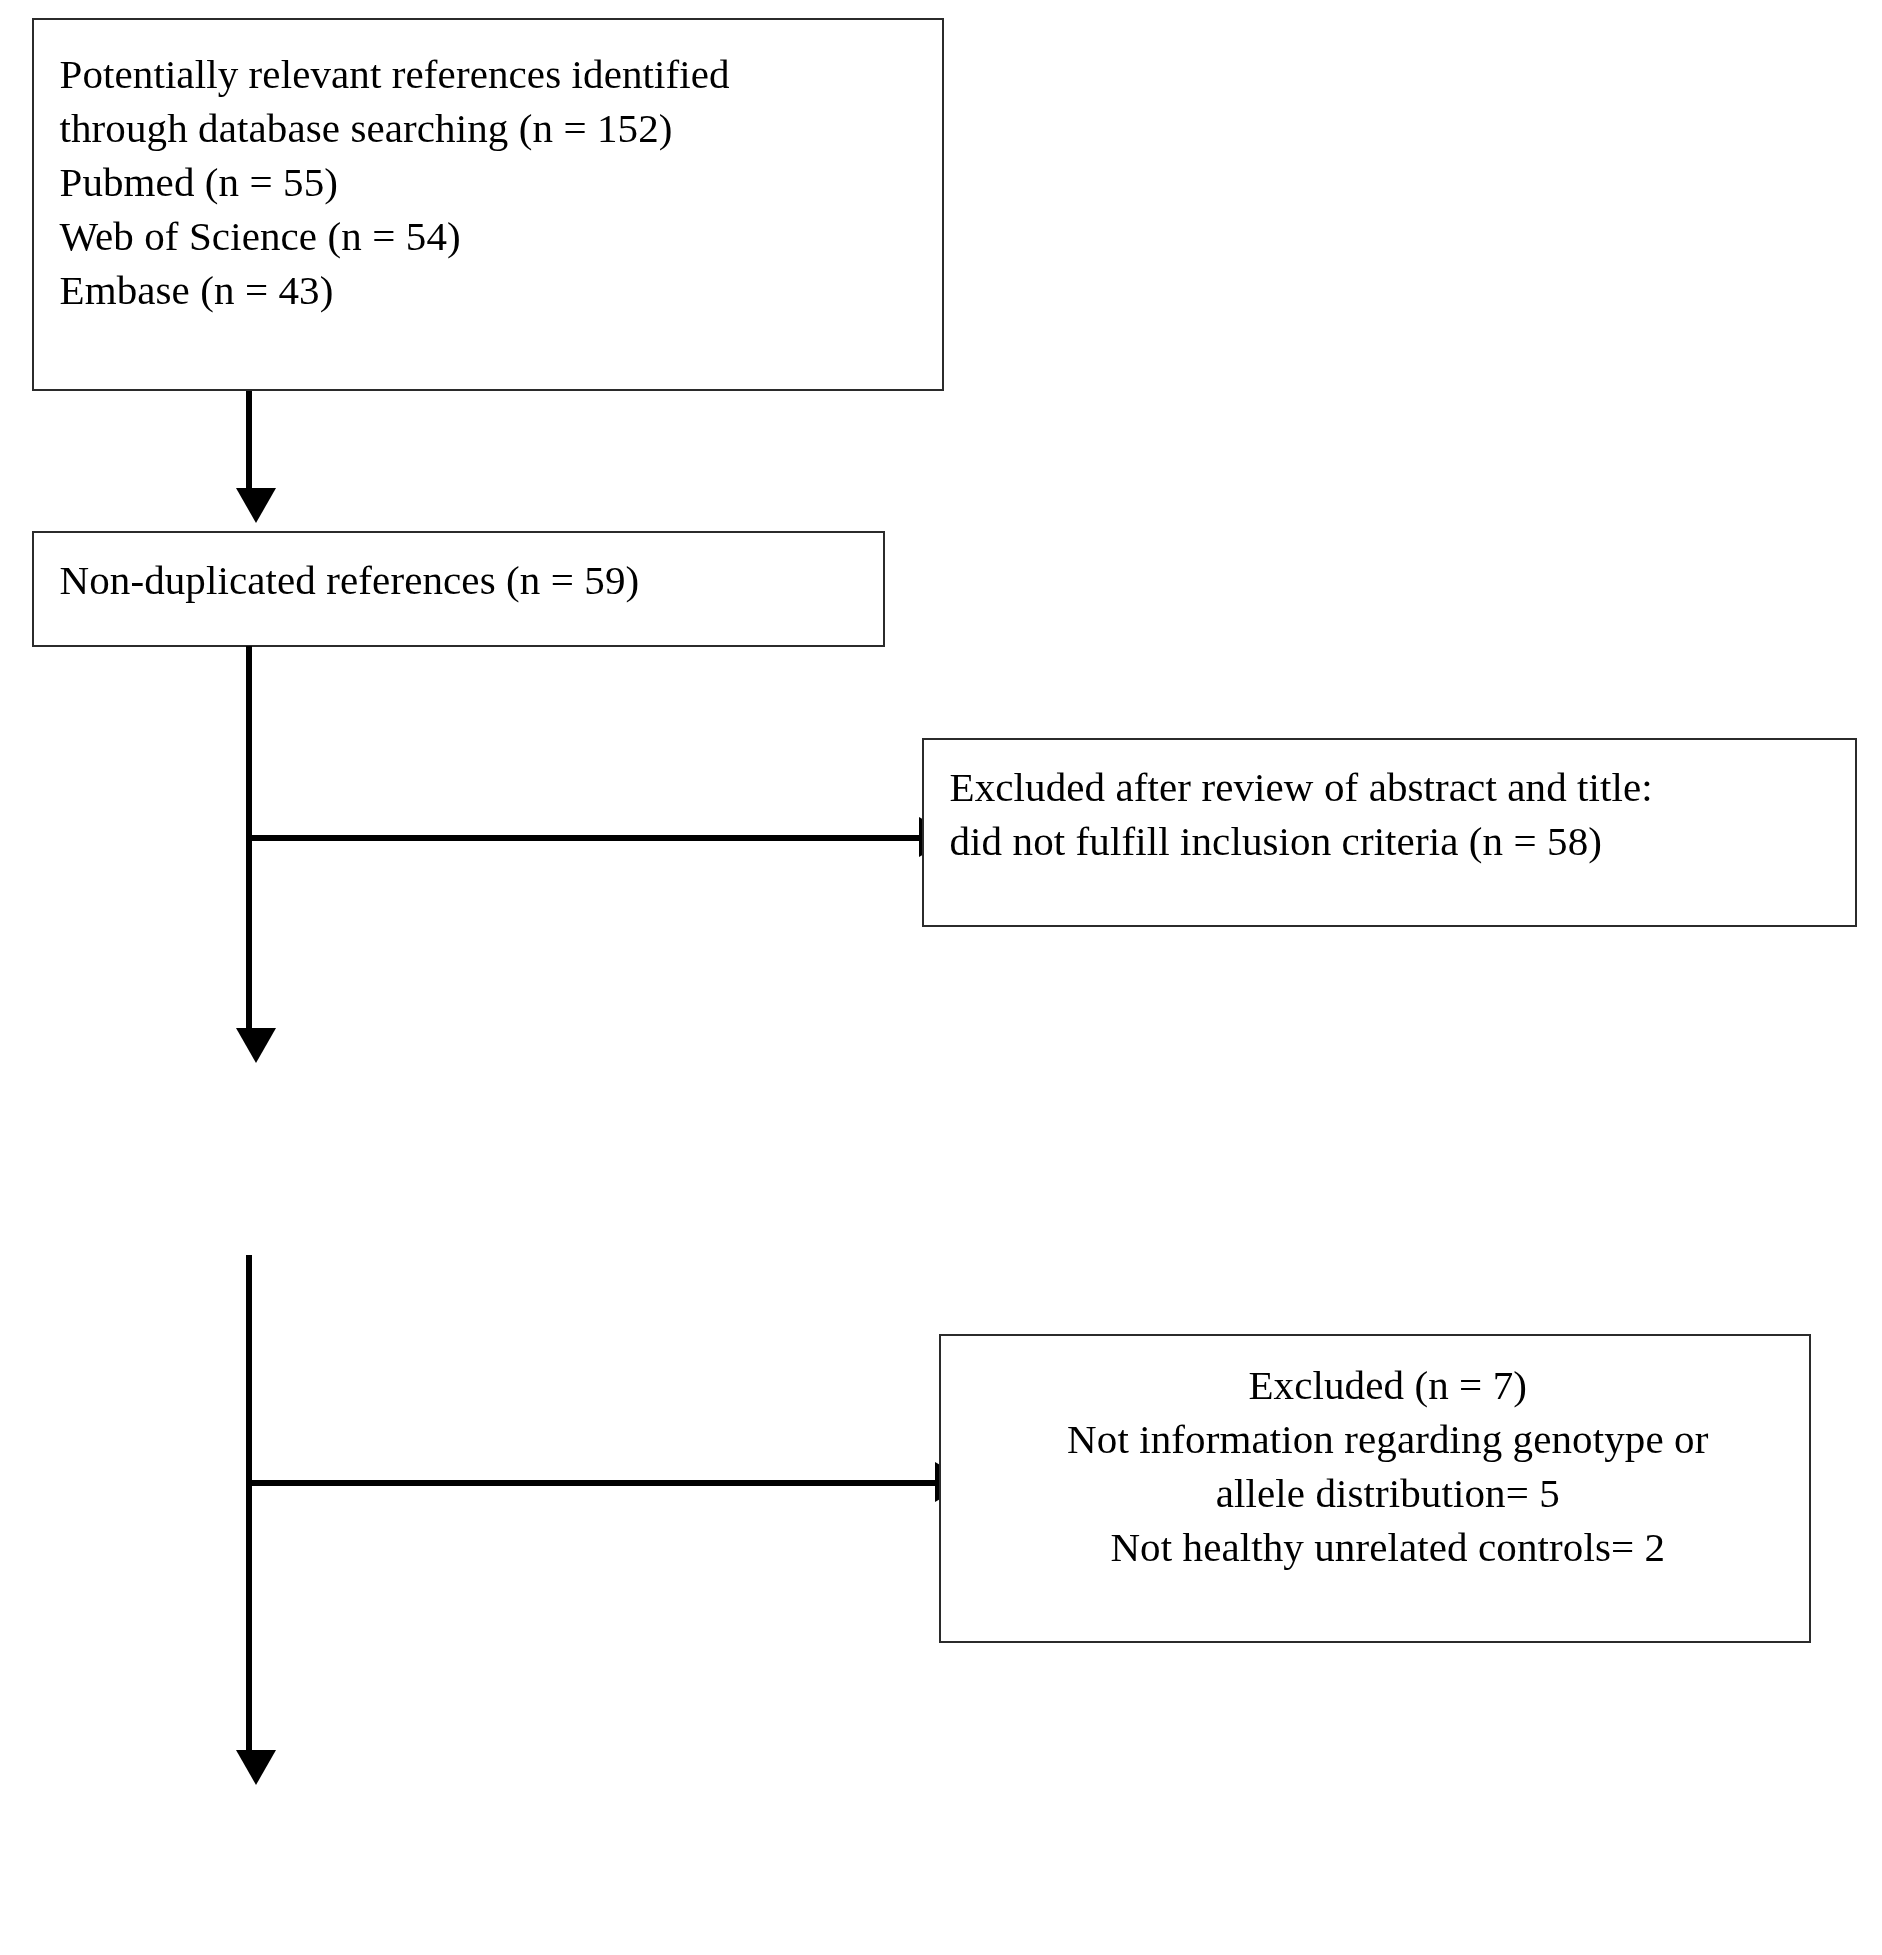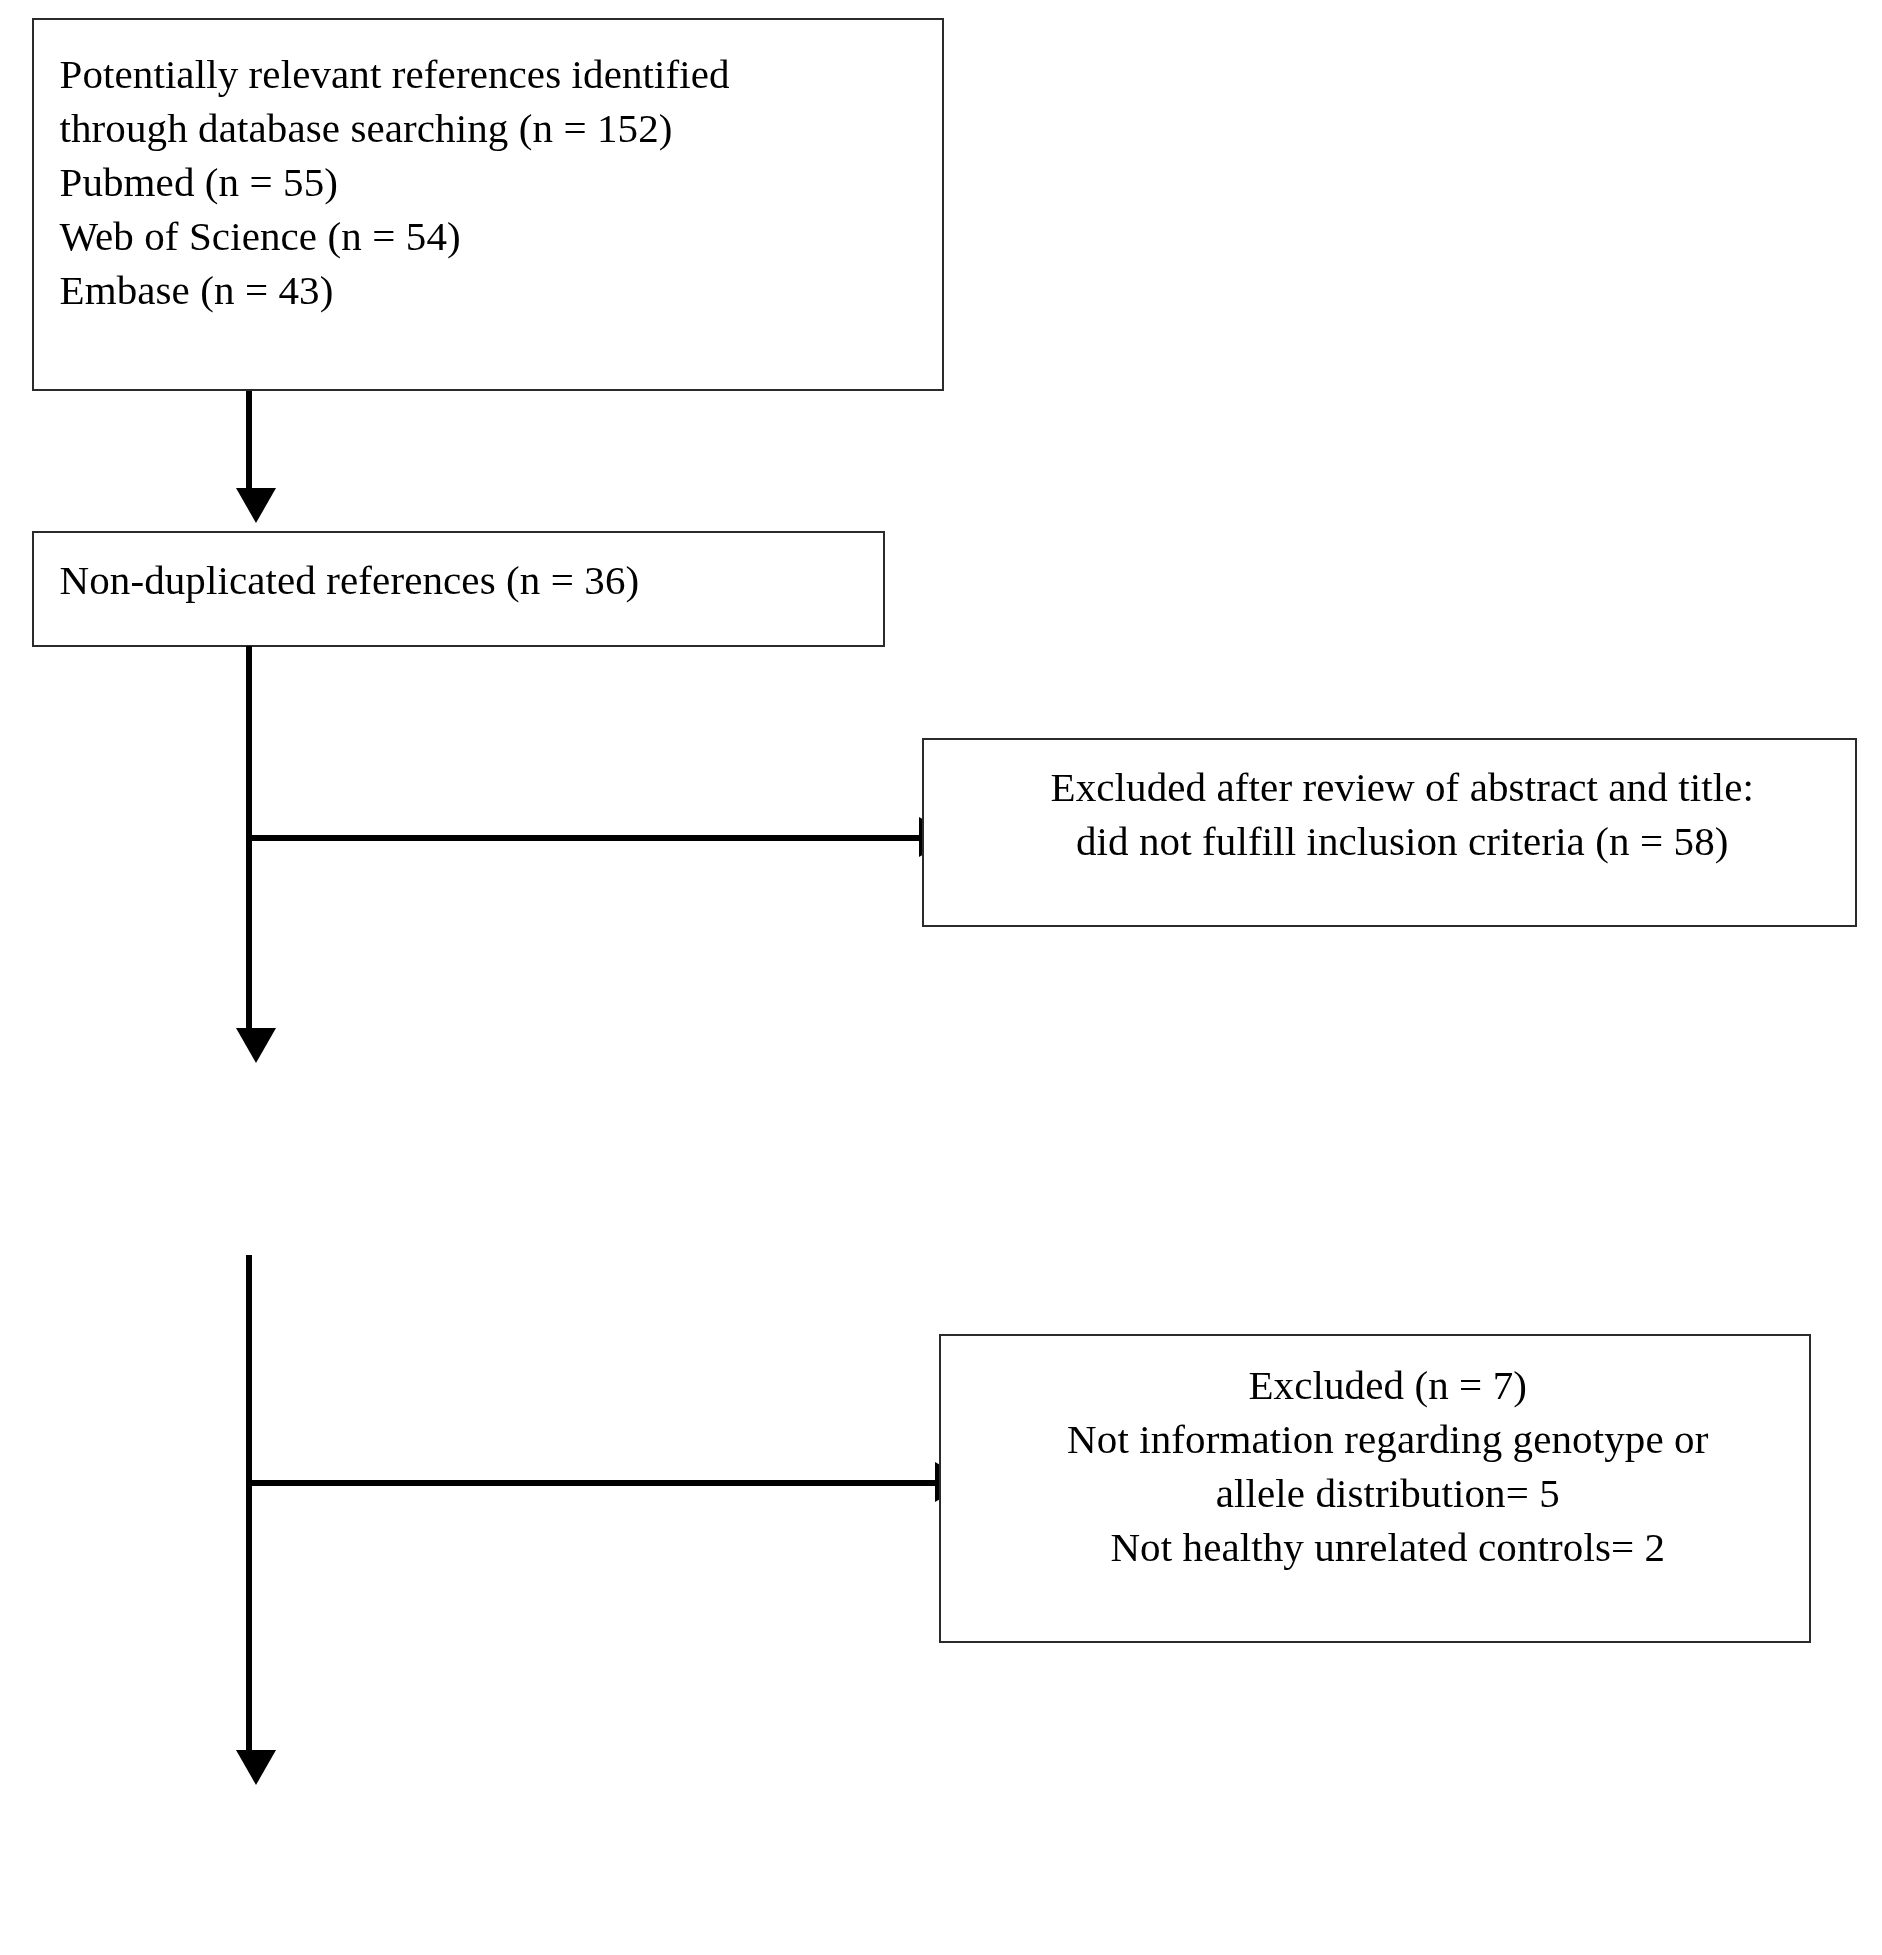--- a/index.html
+++ b/index.html
@@ -31,21 +31,21 @@
   }
 
   
   #box-identified   { left: 32px;   top: 18px;   width: 912px; height: 373px; }
   #box-identified .txt { padding: 27px 0 0 25.5px; }
 
   #box-nonduplicated{ left: 32px;   top: 531px;  width: 853px; height: 116px; }
   #box-nonduplicated .txt { padding: 20px 0 0 25.5px; }
 
   #box-excluded-abstract { left: 922px; top: 738px; width: 935px; height: 189px; }
-  #box-excluded-abstract .txt { padding: 20px 0 0 25.5px; text-align: center; }
+  #box-excluded-abstract .txt { padding: 20px 0 0 25.5px; }
 
   #box-fulltext     { left: 25.5px;   top: 1067px; width: 860px; height: 188px; }
   #box-fulltext .txt { padding: 21.5px 0 0 25.5px; }
 
   #box-excluded-full{ left: 939px; top: 1334px; width: 872px; height: 309px; }
   #box-excluded-full .txt { padding: 21.5px 0 0 25.5px; text-align: center; }
 
   #box-included     { left: 13.4px;   top: 1795px; width: 1103px; height: 133px; }
   #box-included .txt { padding: 17.5px 0 0 25.5px; }
 
@@ -107,21 +107,21 @@
 through database searching (n = 152)
 Pubmed (n = 55)
 Web of Science (n = 54)
 Embase (n = 43)</span>
   </div>
 
   <div class="vline" id="conn1-line"></div>
   <div class="arrow-down" id="conn1-head"></div>
 
   <div class="box" id="box-nonduplicated">
-    <span class="txt">Non-duplicated references (n = 36)</span>
+    <span class="txt">Non-duplicated references (n = 59)</span>
   </div>
 
   <div class="vline" id="conn2-line"></div>
   <div class="hline" id="branchA-line"></div>
   <div class="arrow-right" id="branchA-head"></div>
   <div class="arrow-down" id="conn2-head"></div>
 
   <div class="box" id="box-excluded-abstract">
     <span class="txt">Excluded after review of abstract and title:
 did not fulfill inclusion criteria  (n = 58)</span>

